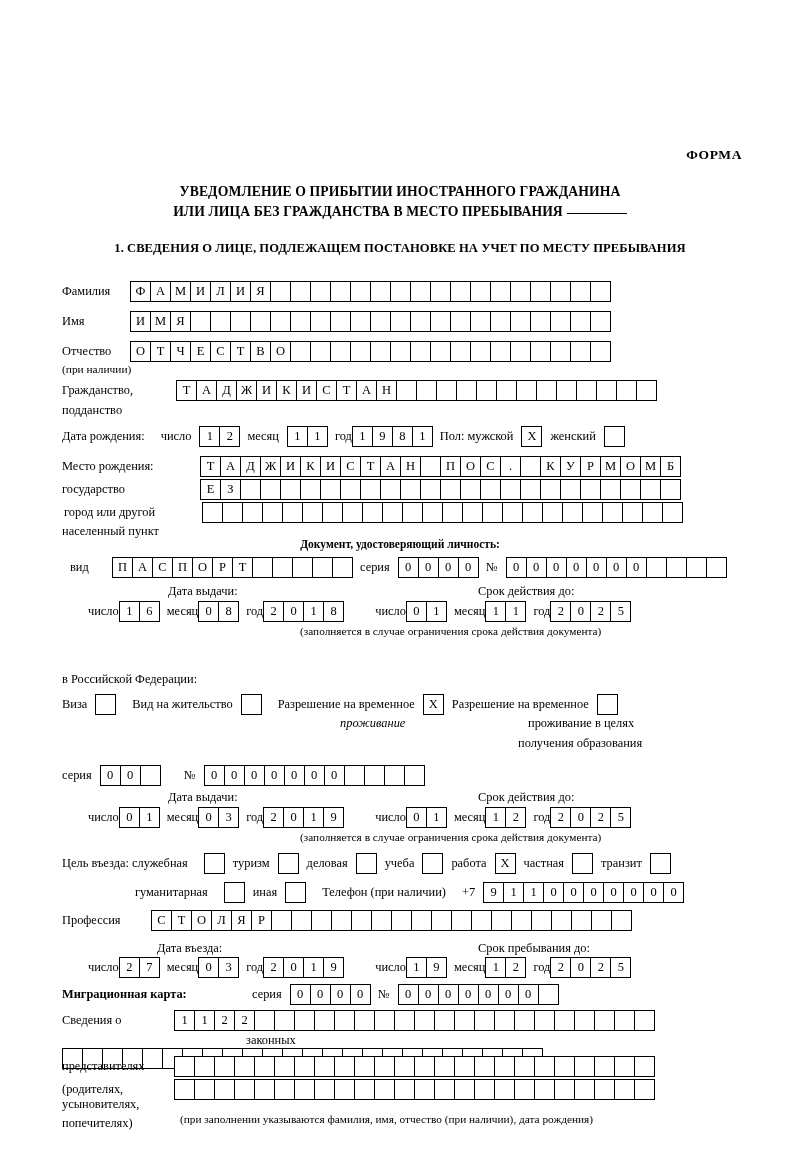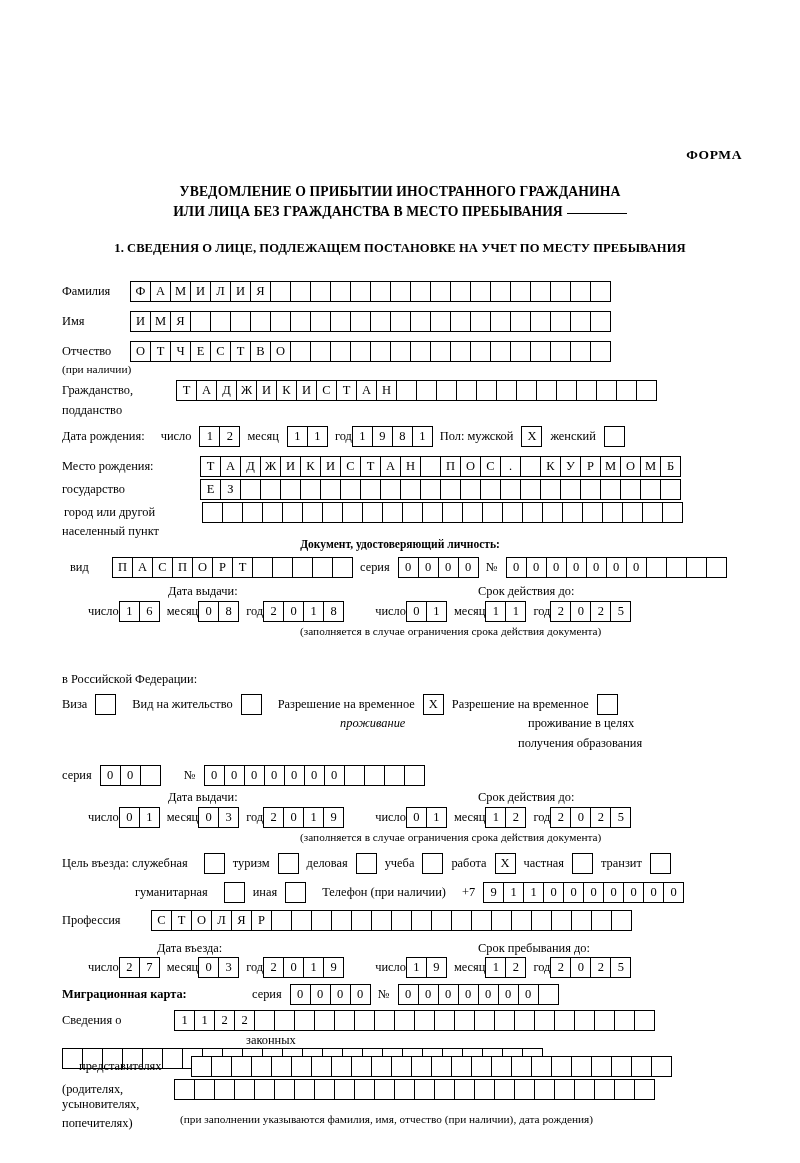--- a/index.html
+++ b/index.html
@@ -815,21 +815,21 @@
         <span class="cell"></span>
         <span class="cell"></span>
         <span class="cell"></span>
         <span class="cell"></span>
         <span class="cell"></span>
         <span class="cell"></span>
         <span class="cell"></span>
         <span class="cell"></span>
       </span>
   </div>
-  <div class="row" style="top:1056px; left:79px;">
+  <div class="row" style="top:1056px; left:62px;">
     <span class="lbl" style="width:112px;">представителях</span>
     <span class="cells" id="legal-cells-3">
         <span class="cell"></span>
         <span class="cell"></span>
         <span class="cell"></span>
         <span class="cell"></span>
         <span class="cell"></span>
         <span class="cell"></span>
         <span class="cell"></span>
         <span class="cell"></span>

